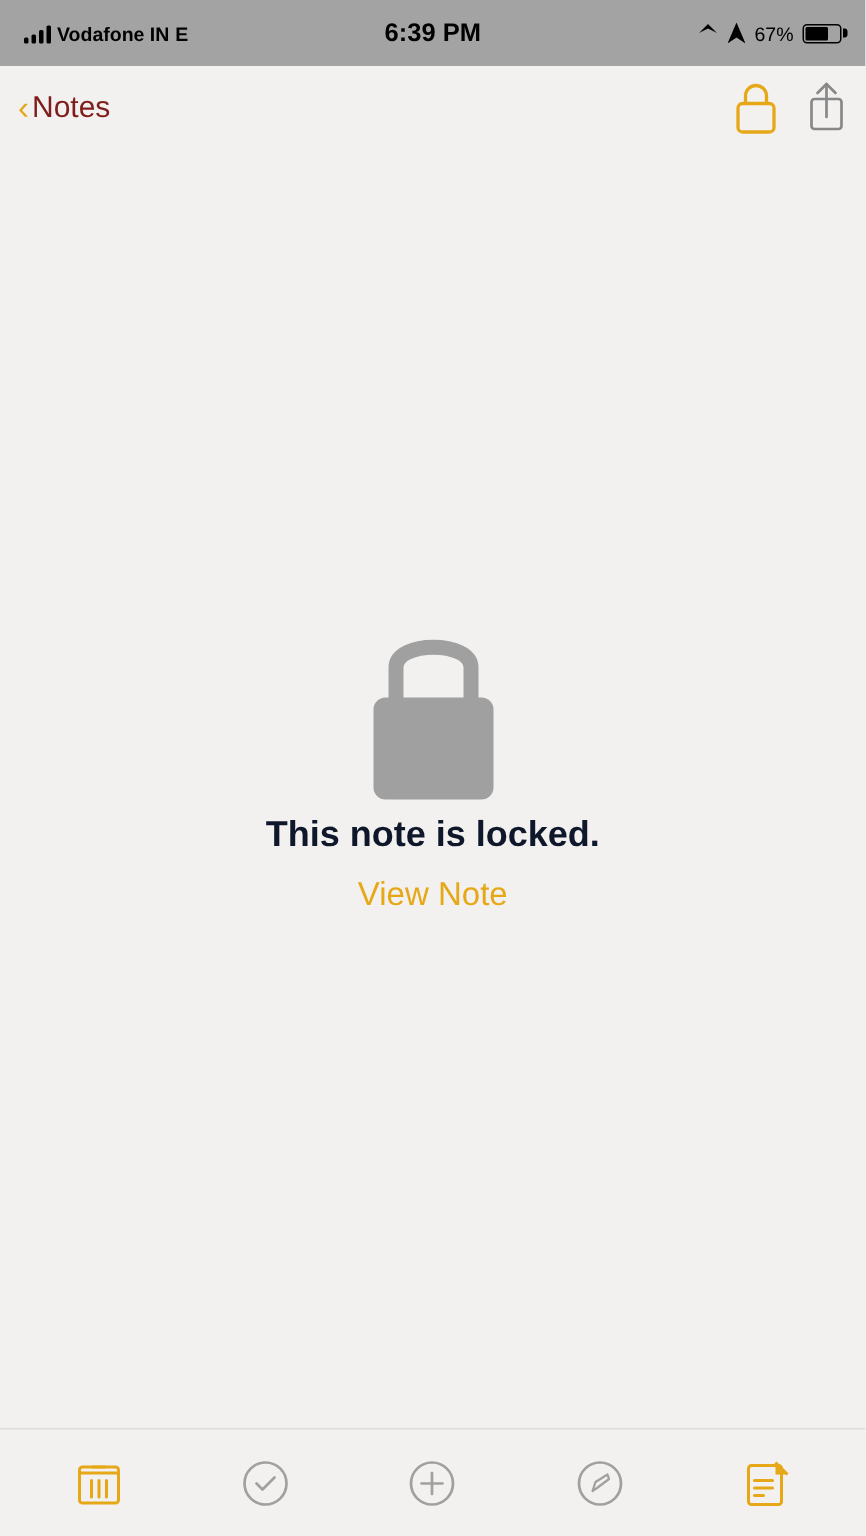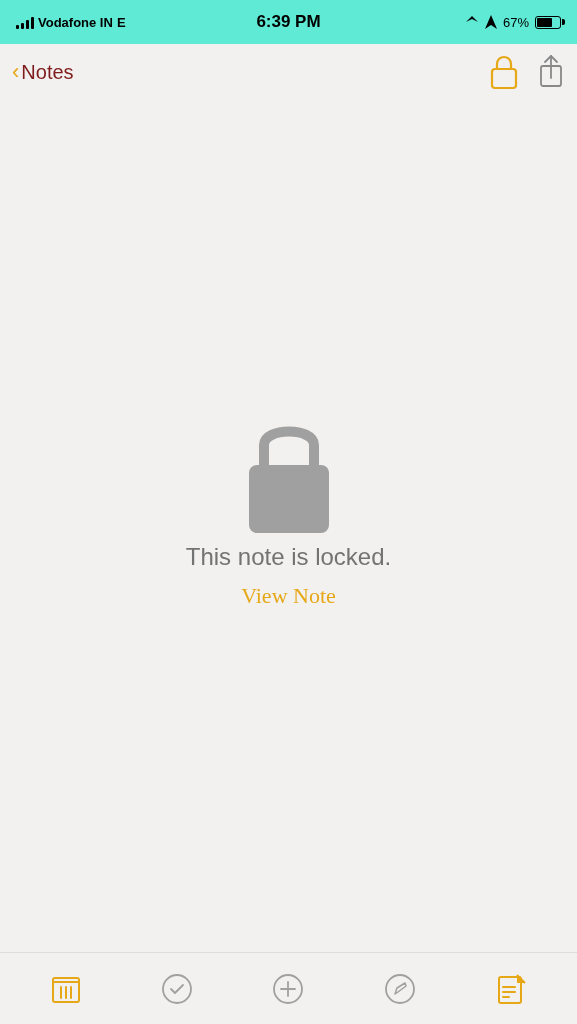--- a/index.html
+++ b/index.html
@@ -11,21 +11,21 @@
       background: #f2f1f0;
       font-family: -apple-system, 'SF Pro Display', 'Helvetica Neue', Arial, sans-serif;
       overflow: hidden;
       position: relative;
     }
 
     
     .status-bar {
       width: 100%;
       height: 44px;
-      background: #5eead4;
+      background: #a3a3a3;
       display: flex;
       align-items: center;
       justify-content: space-between;
       padding: 0 16px;
       position: relative;
     }
 
     .status-left {
       display: flex;
       align-items: center;
@@ -149,33 +149,32 @@
       display: flex;
       flex-direction: column;
       align-items: center;
       justify-content: center;
       gap: 0;
       padding-bottom: 40px;
     }
 
     .locked-title {
       font-size: 24px;
-      font-weight: 400;
-      color: #737373;
+      font-weight: 700;
+      color: #0f172a;
       margin-bottom: 12px;
     }
 
     .view-note-btn {
       font-size: 22px;
       font-weight: 400;
       color: #e6a817;
       cursor: pointer;
       background: none;
       border: none;
-      font-family: Liberation Serif, serif;
     }
 
     
     .bottom-toolbar {
       position: absolute;
       bottom: 0;
       width: 100%;
       height: 72px;
       background: #f2f1f0;
       border-top: 1px solid #ddd;

